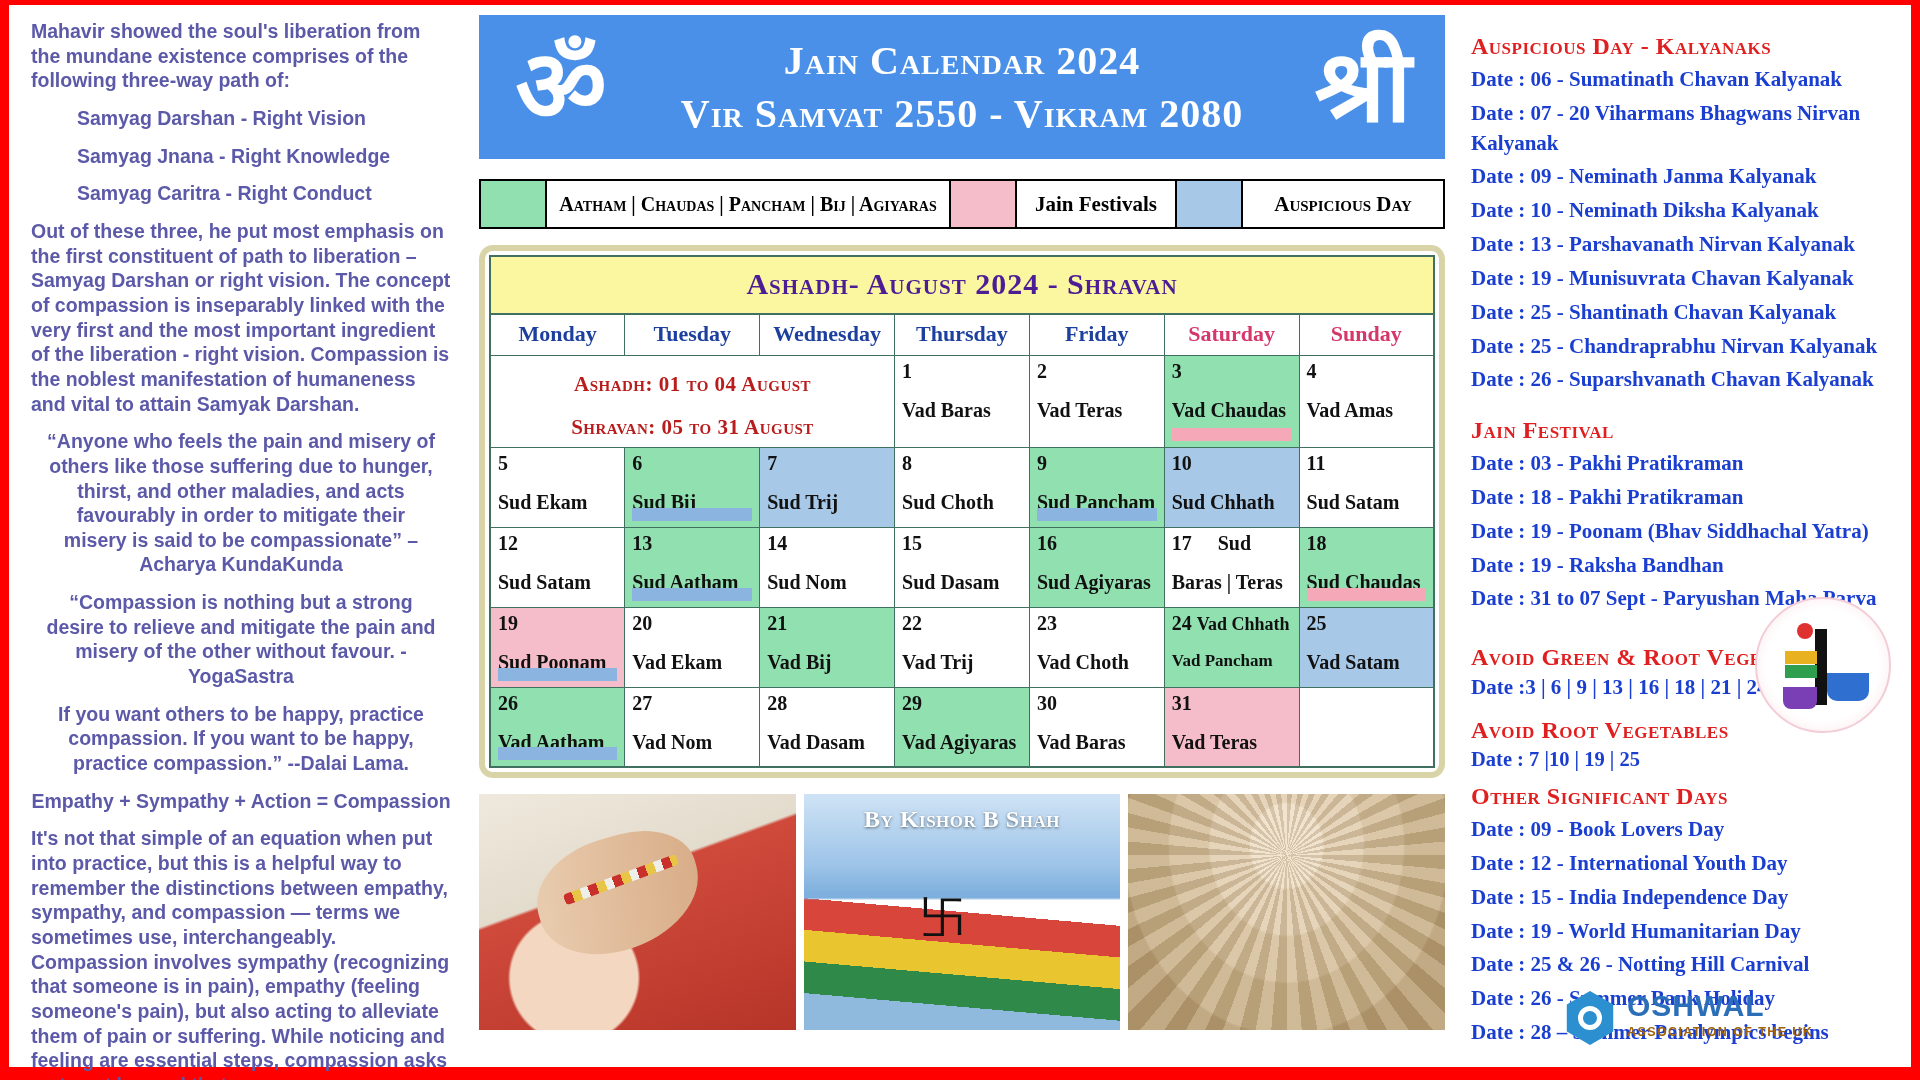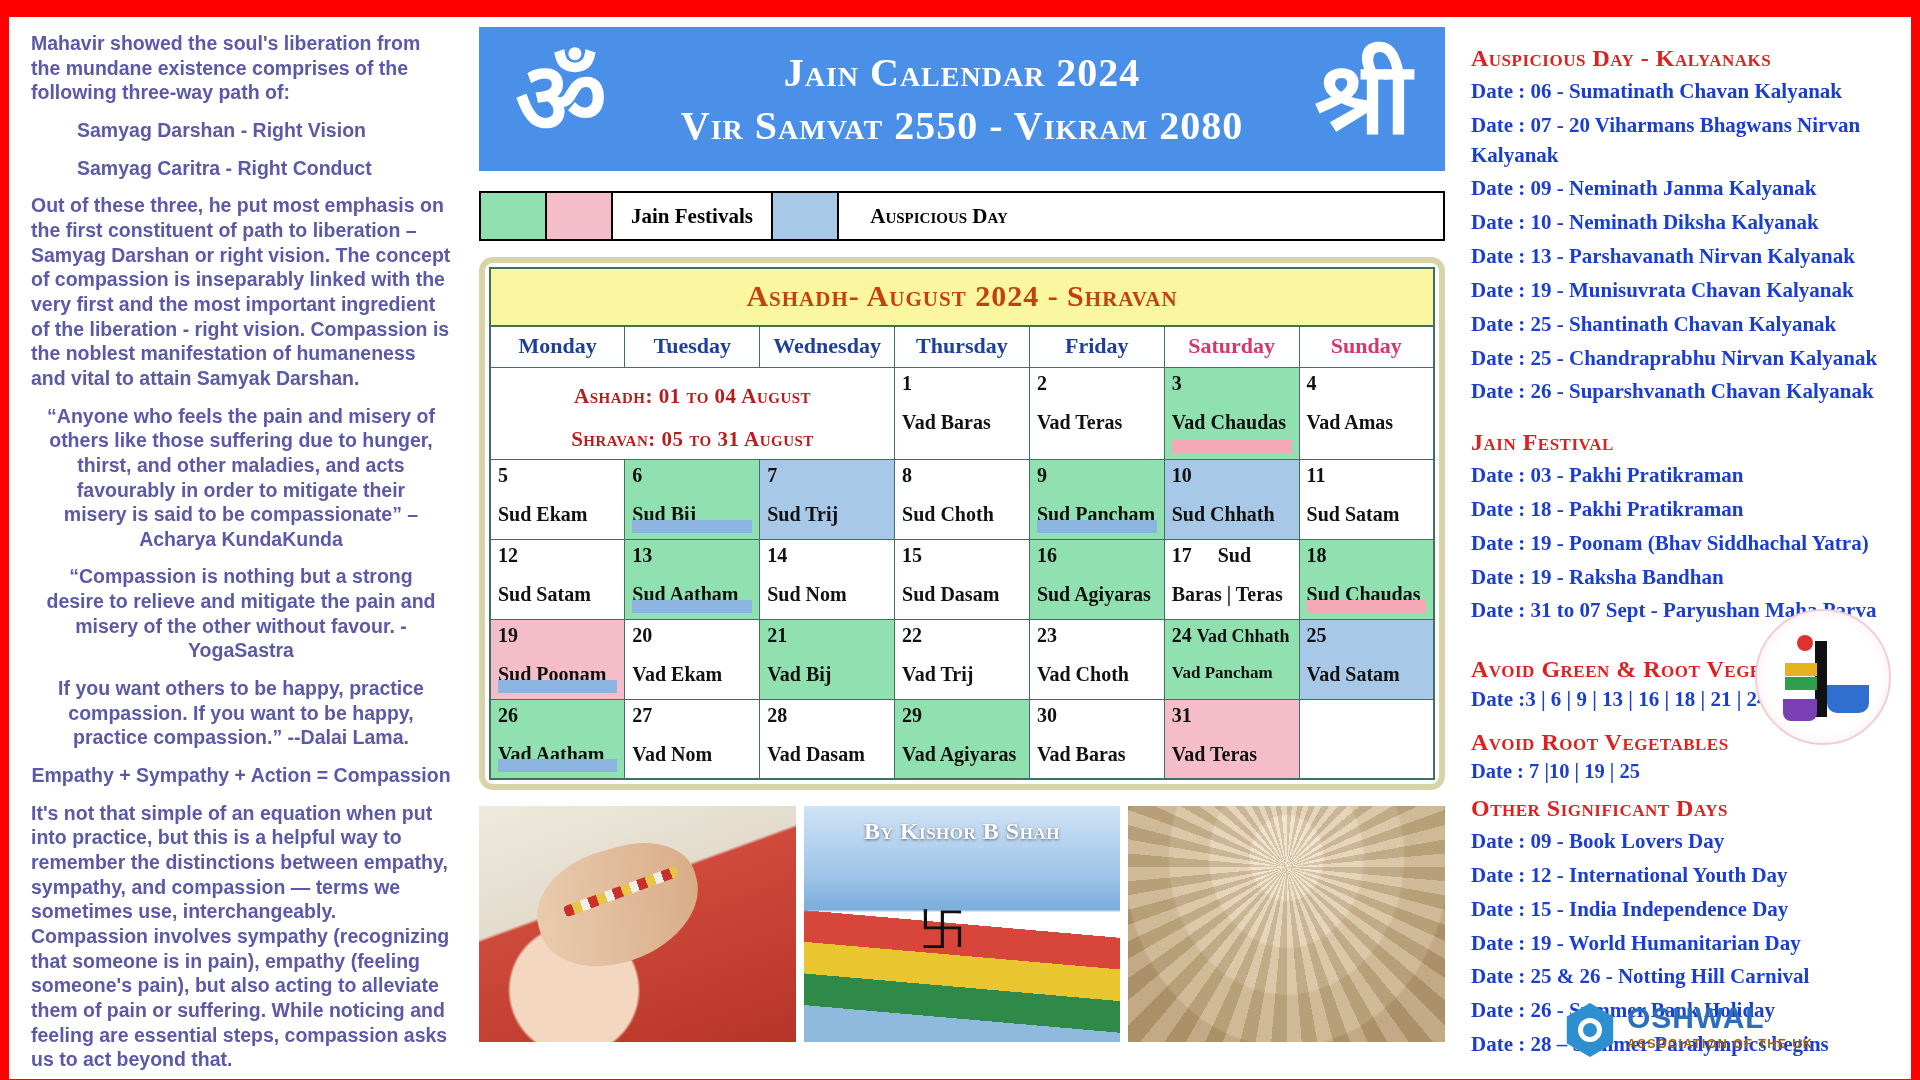--- a/index.html
+++ b/index.html
@@ -4,21 +4,21 @@
 <style>
   * { box-sizing: border-box; margin: 0; padding: 0; }
   html, body { width: 1920px; height: 1080px; }
   body {
     background: #ff0000;
     font-family: "Liberation Sans", sans-serif;
     overflow: hidden;
   }
   .page {
     position: absolute;
-    left: 9px; top: 17px;
+    left: 9px; top: 5px;
     width: 1902px; height: 1062px;
     background: #ffffff;
     display: flex;
   }
 
   
   .left-col {
     width: 462px;
     flex: 0 0 462px;
     padding: 14px 20px 8px 22px;
@@ -104,21 +104,21 @@
     font-family: "Liberation Serif", serif;
   }
   .cal-title {
     background: #fbf7a0;
     text-align: center;
     font-size: 30px;
     font-weight: 700;
     font-variant: small-caps;
     letter-spacing: 1px;
     padding: 10px 0 12px;
-    color: #c2410c;
+    color: #4c1d95;
     border: 2px solid #3f7060;
   }
   .cal-table th.dow {
     border: 1px solid #3f7060;
     font-size: 22px;
     font-weight: 700;
     color: #1d3f9e;
     padding: 6px 0 8px;
     width: 14.28%;
   }
@@ -287,20 +287,21 @@
   }
 </style>
 </head>
 <body>
 
 <div class="page">
 
   <div class="left-col">
     <p>Mahavir showed the soul's liberation from the mundane existence comprises of the following three-way path of:</p>
     <p class="p-indent">Samyag Darshan - Right Vision</p>
+    <p class="p-indent">Samyag Jnana - Right Knowledge</p>
     <p class="p-indent">Samyag Caritra - Right Conduct</p>
     <p>Out of these three, he put most emphasis on the first constituent of path to liberation – Samyag Darshan or right vision. The concept of compassion is inseparably linked with the very first and the most important ingredient of the liberation - right vision. Compassion is the noblest manifestation of humaneness and vital to attain Samyak Darshan.</p>
     <p class="p-quote">“Anyone who feels the pain and misery of others like those suffering due to hunger, thirst, and other maladies, and acts favourably in order to mitigate their misery is said to be compassionate” – Acharya KundaKunda</p>
     <p class="p-quote">“Compassion is nothing but a strong desire to relieve and mitigate the pain and misery of the other without favour.  - YogaSastra</p>
     <p class="p-quote">If you want others to be happy, practice compassion. If you want to be happy, practice compassion.” --Dalai Lama.</p>
     <p class="p-center">Empathy + Sympathy + Action = Compassion</p>
     <p>It's not that simple of an equation when put into practice, but this is a helpful way to remember the distinctions between empathy, sympathy, and compassion — terms we sometimes use, interchangeably. Compassion involves sympathy (recognizing that someone is in pain), empathy (feeling someone's pain), but also acting to alleviate them of pain or suffering. While noticing and feeling are essential steps, compassion asks us to act beyond that.</p>
   </div>
 
   <div class="center-col">
@@ -309,20 +310,21 @@
       <div class="banner-glyph">ॐ</div>
       <div class="banner-titles">
         <div class="t1">Jain Calendar 2024</div>
         <div class="t2">Vir Samvat 2550  - Vikram 2080</div>
       </div>
       <div class="banner-glyph">श्री</div>
     </div>
 
     <div class="legend">
       <div class="sw green"></div>
+      <div class="lb wide">Aatham | Chaudas | Pancham | Bij | Agiyaras</div>
       <div class="sw pink"></div>
       <div class="lb fest">Jain Festivals</div>
       <div class="sw blue"></div>
       <div class="lb ausp">Auspicious  Day</div>
     </div>
 
     <div class="cal-outer">
       <table class="cal-table">
         <thead>
           <tr>

